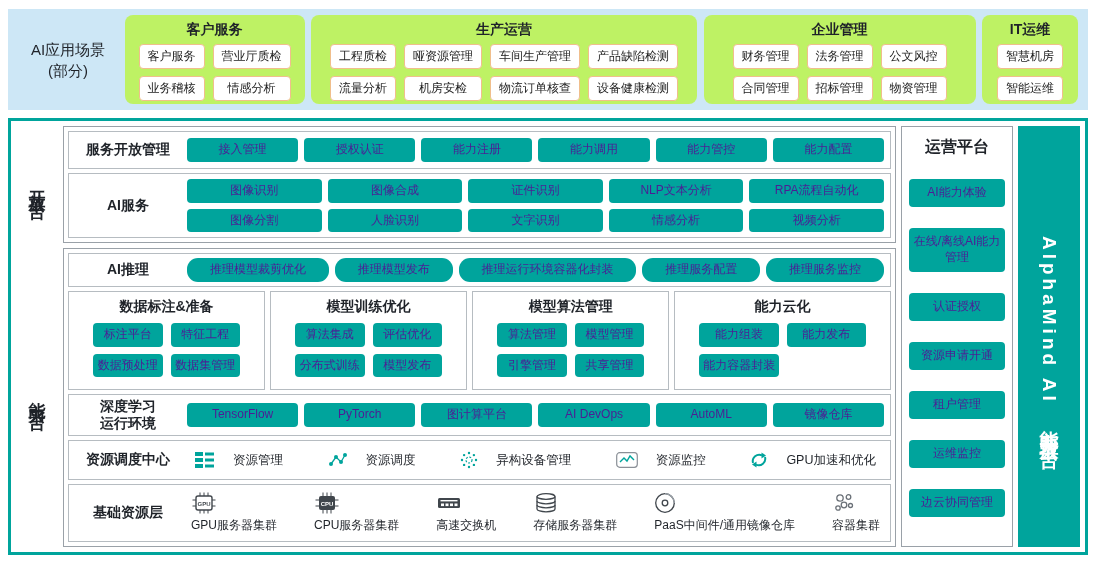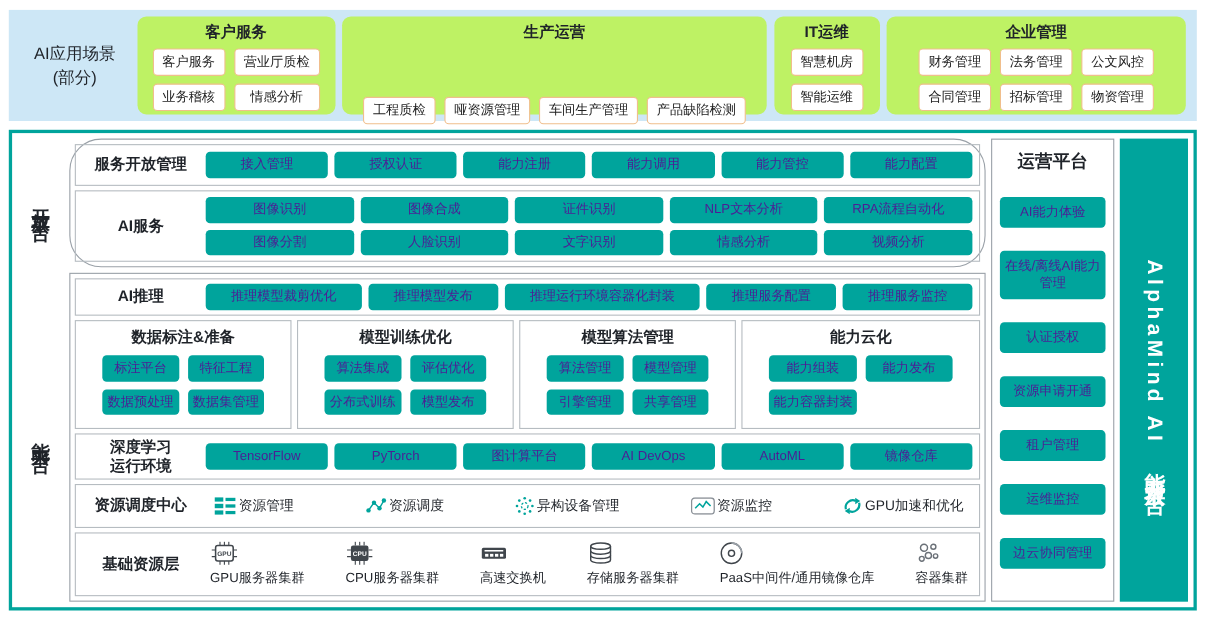--- a/index.html
+++ b/index.html
@@ -4,66 +4,66 @@
 <style>
   * { margin:0; padding:0; box-sizing:border-box; }
   html,body { width:1096px; height:563px; background:#fff; font-family:"Liberation Sans", sans-serif; color:#1f2329; }
   .page { position:relative; width:1096px; height:563px; overflow:hidden; }
 
   
   .top-panel { position:absolute; left:8px; top:9px; width:1080px; height:101px; background:#cde7f6;
     display:flex; align-items:center; justify-content:space-between; padding:6px 10px; }
   .scenario-title { width:100px; text-align:center; font-weight:normal; font-size:15px; line-height:1.4; white-space:pre-line; }
   .top-group { background:#bef264; border-radius:8px; height:89px; padding:4px 6px; display:flex; flex-direction:column; align-items:center; }
-  .g-cs { width:180px; } .g-po { width:386px;gap:44px; } .g-em { width:272px; } .g-it { width:96px; }
+  .g-cs { width:180px; } .g-po { width:386px; } .g-em { width:272px; } .g-it { width:96px; }
   .g-title { font-weight:bold; font-size:14px; margin:2px 0 5px; }
   .g-items { display:grid; gap:7px 8px; justify-content:center; align-content:start; }
   .cols2 { grid-template-columns:repeat(2,auto); }
   .cols4 { grid-template-columns:repeat(4,auto); }
   .cols3 { grid-template-columns:repeat(3,auto); }
   .cols1 { grid-template-columns:repeat(1,auto); }
   .app-btn { background:#fff; border:1px solid #f0be8c; border-radius:4px; padding:3px 8px; font-size:12px; text-align:center; color:#222; cursor:pointer; }
 
   
   .main-panel { position:absolute; left:8px; top:118px; width:1080px; height:437px; border:3px solid #00a49c;
     background:#fff; display:flex; gap:5px; padding:5px; }
   .side-col { width:42px; display:flex; flex-direction:column; }
   .side-label { flex:0 0 118px; display:flex; align-items:center; justify-content:center; font-weight:bold; font-size:17px;
     writing-mode:vertical-rl; text-orientation:upright; letter-spacing:4px; }
   .side-label.cap { flex:1; }
 
   .mid-col { flex:1; display:flex; flex-direction:column; gap:5px; min-width:0; }
   .outer-box { border:1px solid #9aa1a8; padding:4px; display:flex; flex-direction:column; gap:4px; min-height:0; }
-  .open-box { flex:0 0 117px;border-radius:29px; }
+  .open-box { flex:0 0 117px; }
   .cap-box { flex:1; }
 
   .row { border:1px solid #b6bcc1; display:flex; align-items:center; padding:4px 6px; gap:6px; min-height:0; }
   .row-svc { flex:0 0 38px; }
   .row-ai { flex:1; }
   .r-inf { flex:0 0 34px; }
   .r-deep { flex:0 0 42px; }
   .r-sched { flex:0 0 40px; }
   .r-base { flex:0 0 58px; }
   .row-label { flex:0 0 106px; text-align:center; font-weight:bold; font-size:14px; line-height:1.25; white-space:pre-line; }
   .row-buttons { flex:1; display:grid; gap:6px; min-width:0; }
   .gcols-6 { grid-template-columns:repeat(6,1fr); }
   .gcols-5 { grid-template-columns:repeat(5,1fr); }
   .flexrow { flex:1; display:flex; gap:6px; min-width:0; }
-  .flexrow > .tbtn { flex:1 1 auto; }
+  .flexrow > .tbtn { flex:1 1 auto;border-radius:11px; }
 
   .tbtn { background:#00a49c; color:#4c1d95; font-size:12px; padding:4px 4px; border-radius:4px; text-align:center; white-space:nowrap;
     overflow:hidden; cursor:pointer; line-height:1.3; }
 
   .groups-grid { flex:1; display:grid; grid-template-columns:1fr 1fr 1fr 1.1fr; gap:5px; min-height:0; }
   .group-box { border:1px solid #b6bcc1; padding:4px 24px; display:flex; flex-direction:column; }
   .group-title { text-align:center; font-weight:bold; font-size:14px; margin:2px 0 7px; }
   .group-btns { display:grid; grid-template-columns:repeat(2,1fr); gap:7px 8px; align-content:start; }
 
   .sched-items { flex:1; display:flex; justify-content:space-between; align-items:center; padding:0 8px; min-width:0; }
-  .sched-item { display:flex; align-items:center; gap:2px; font-size:12.5px; }
+  .sched-item { display:flex; align-items:center; gap:18px; font-size:12.5px; }
   .base-items { flex:1; display:flex; justify-content:space-between; align-items:center; padding:0 4px; min-width:0; }
   .base-item { display:flex; flex-direction:column; align-items:flex-start; gap:3px; font-size:12px; text-align:center; }
   .icon { display:inline-flex; align-items:center; justify-content:center; }
 
   
   .ops-col { flex:0 0 112px; border:1px solid #9aa1a8; padding:8px 7px; display:flex; flex-direction:column; }
   .ops-title { text-align:center; font-weight:bold; font-size:16px; margin-top:2px; }
   .ops-stack { flex:1; display:flex; flex-direction:column; justify-content:space-evenly; }
   .ops-stack > .tbtn { white-space:normal; padding:6px 3px; }
 
@@ -97,37 +97,37 @@
           <span class="app-btn">哑资源管理</span>
           <span class="app-btn">车间生产管理</span>
           <span class="app-btn">产品缺陷检测</span>
           <span class="app-btn">流量分析</span>
           <span class="app-btn">机房安检</span>
           <span class="app-btn">物流订单核查</span>
           <span class="app-btn">设备健康检测</span>
         </div>
     </div>
 
-    <div class="top-group g-it">
-      <div class="g-title">IT运维</div>
-      <div class="g-items cols1">
-          <span class="app-btn">智慧机房</span>
-          <span class="app-btn">智能运维</span>
-        </div>
-    </div>
-
     <div class="top-group g-em">
       <div class="g-title">企业管理</div>
       <div class="g-items cols3">
           <span class="app-btn">财务管理</span>
           <span class="app-btn">法务管理</span>
           <span class="app-btn">公文风控</span>
           <span class="app-btn">合同管理</span>
           <span class="app-btn">招标管理</span>
           <span class="app-btn">物资管理</span>
+        </div>
+    </div>
+
+    <div class="top-group g-it">
+      <div class="g-title">IT运维</div>
+      <div class="g-items cols1">
+          <span class="app-btn">智慧机房</span>
+          <span class="app-btn">智能运维</span>
         </div>
     </div>
   </div>
 
   <div class="main-panel">
 
     <div class="side-col">
       <div class="side-label">开放平台</div>
       <div class="side-label cap">能力平台</div>
     </div>

